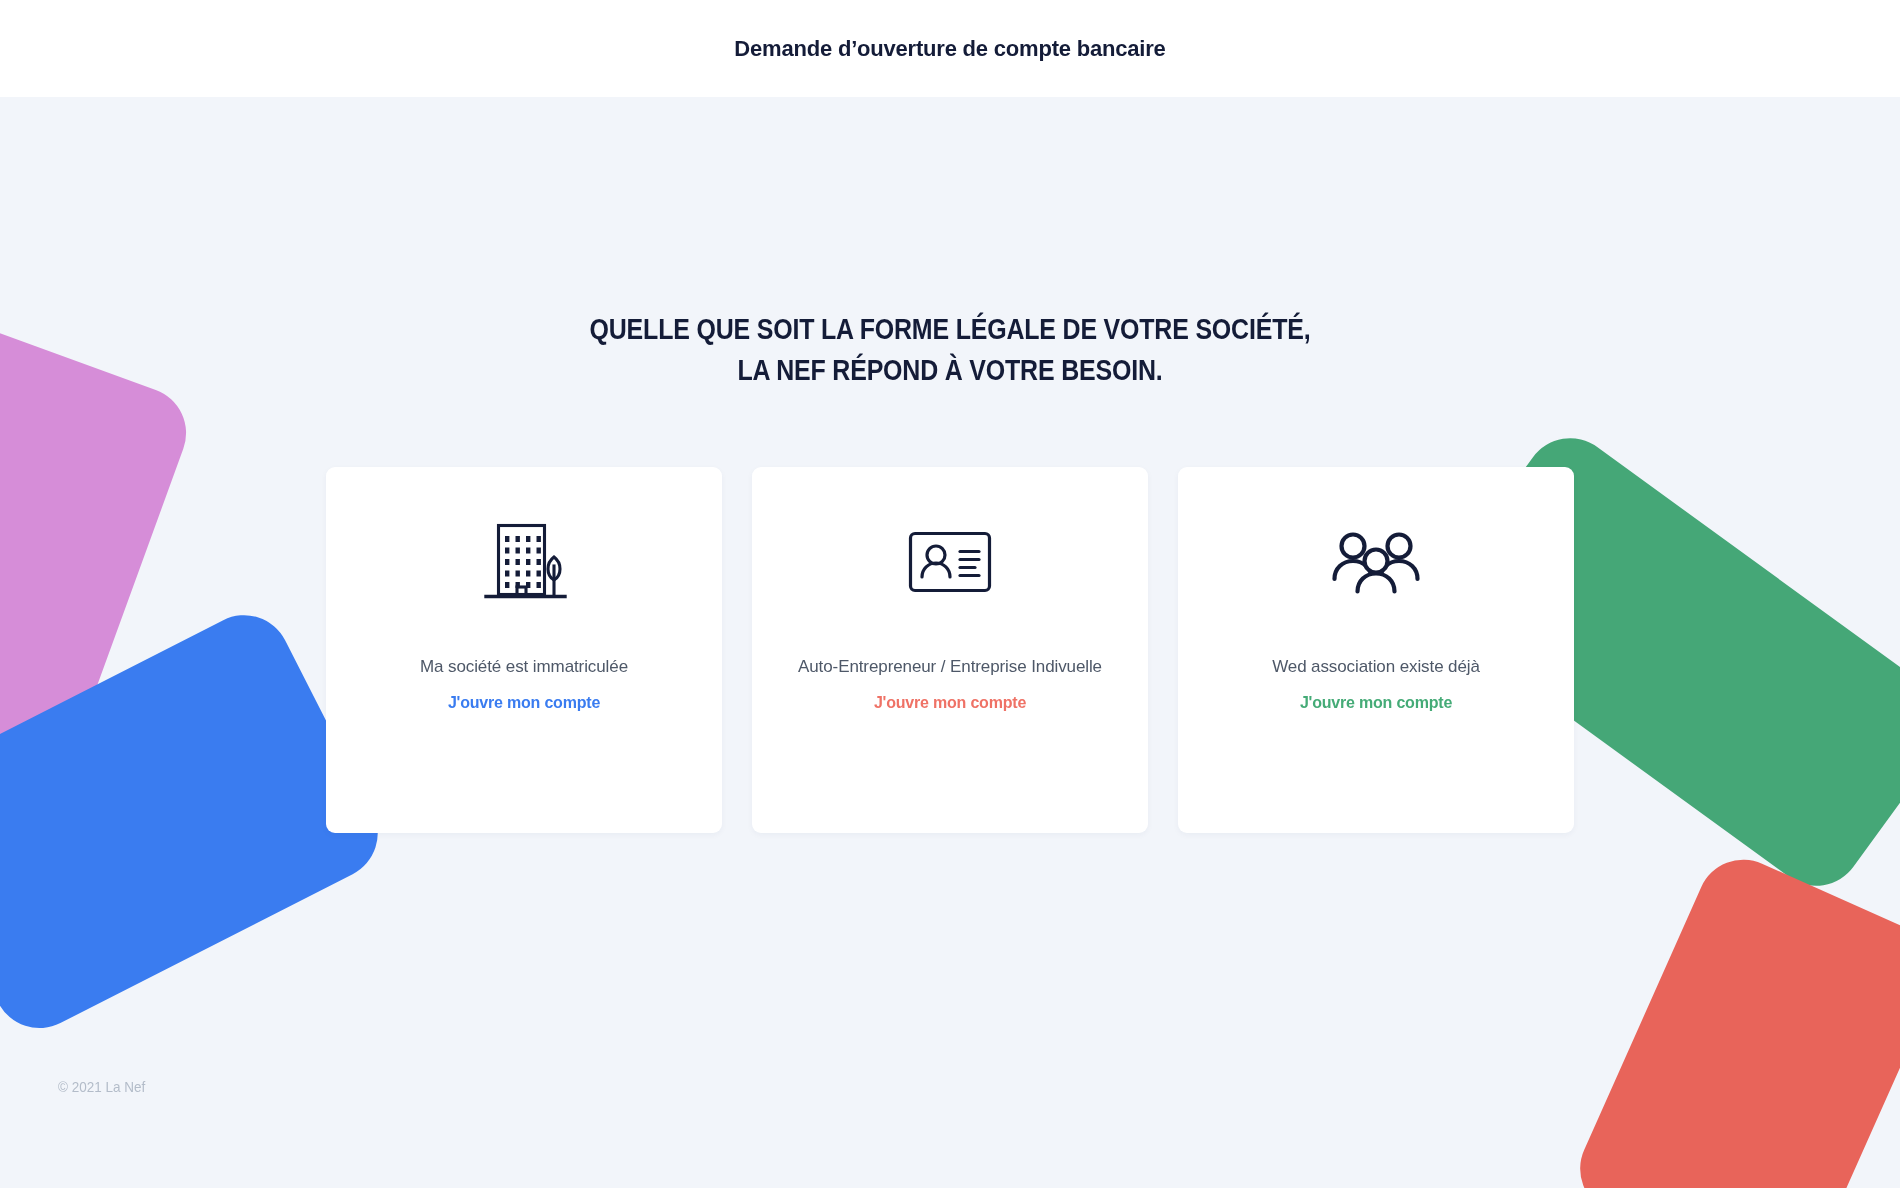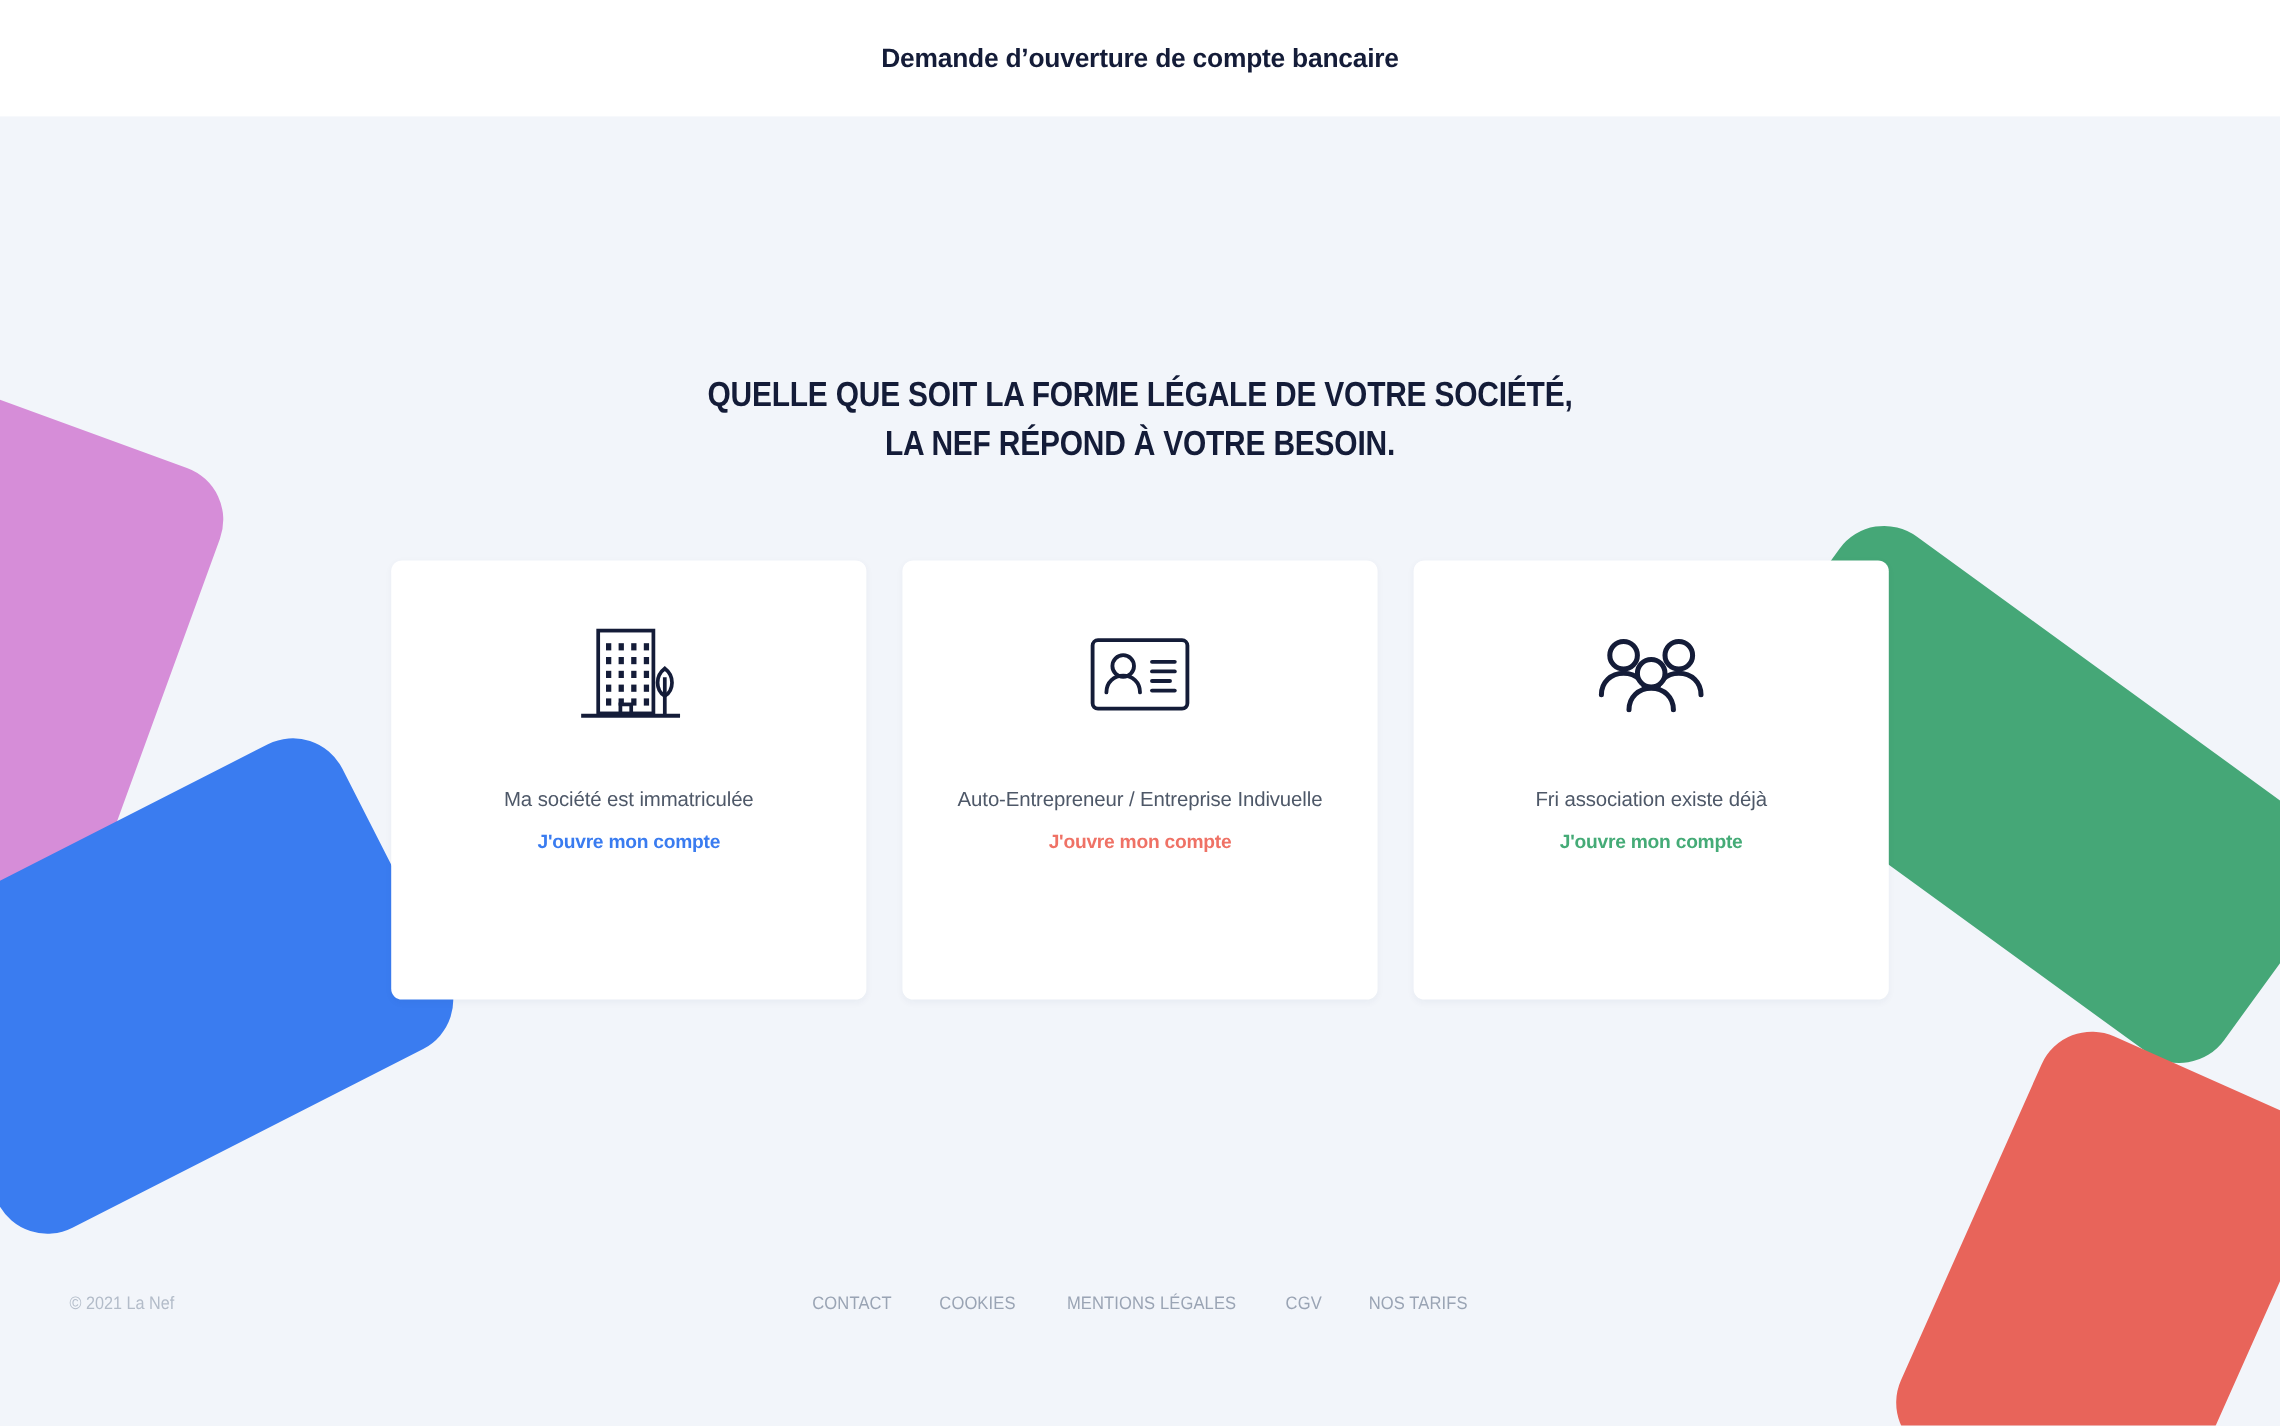--- a/index.html
+++ b/index.html
@@ -313,30 +313,23 @@
           <circle cx="23" cy="16" r="11.5"></circle>
           <path d="M4.5 49 C4.5 38.5 12.5 31 23 31 C33.5 31 41.5 38.5 41.5 49"></path>
 
           <circle cx="69" cy="16" r="11.5"></circle>
           <path d="M50.5 49 C50.5 38.5 58.5 31 69 31 C79.5 31 87.5 38.5 87.5 49"></path>
 
           <circle cx="46" cy="31" r="11.5" fill="#ffffff"></circle>
           <path d="M27.5 61.5 C27.5 51 35.5 43.5 46 43.5 C56.5 43.5 64.5 51 64.5 61.5" fill="#ffffff"></path>
         </svg>
       </div>
-      <div class="card-label">Fri association existe déjà</div>
+      <div class="card-label">Wed association existe déjà</div>
       <div class="card-cta cta-green">J'ouvre mon compte</div>
     </div>
 
   </div>
 </main>
 
 <footer class="footer">
   <div class="copyright">© 2021 La Nef</div>
 
-  <nav class="footer-links">
-    <a class="footer-link">CONTACT</a>
-    <a class="footer-link">COOKIES</a>
-    <a class="footer-link">MENTIONS LÉGALES</a>
-    <a class="footer-link">CGV</a>
-    <a class="footer-link">NOS TARIFS</a>
-  </nav>
 </footer>
 
 </body></html>

